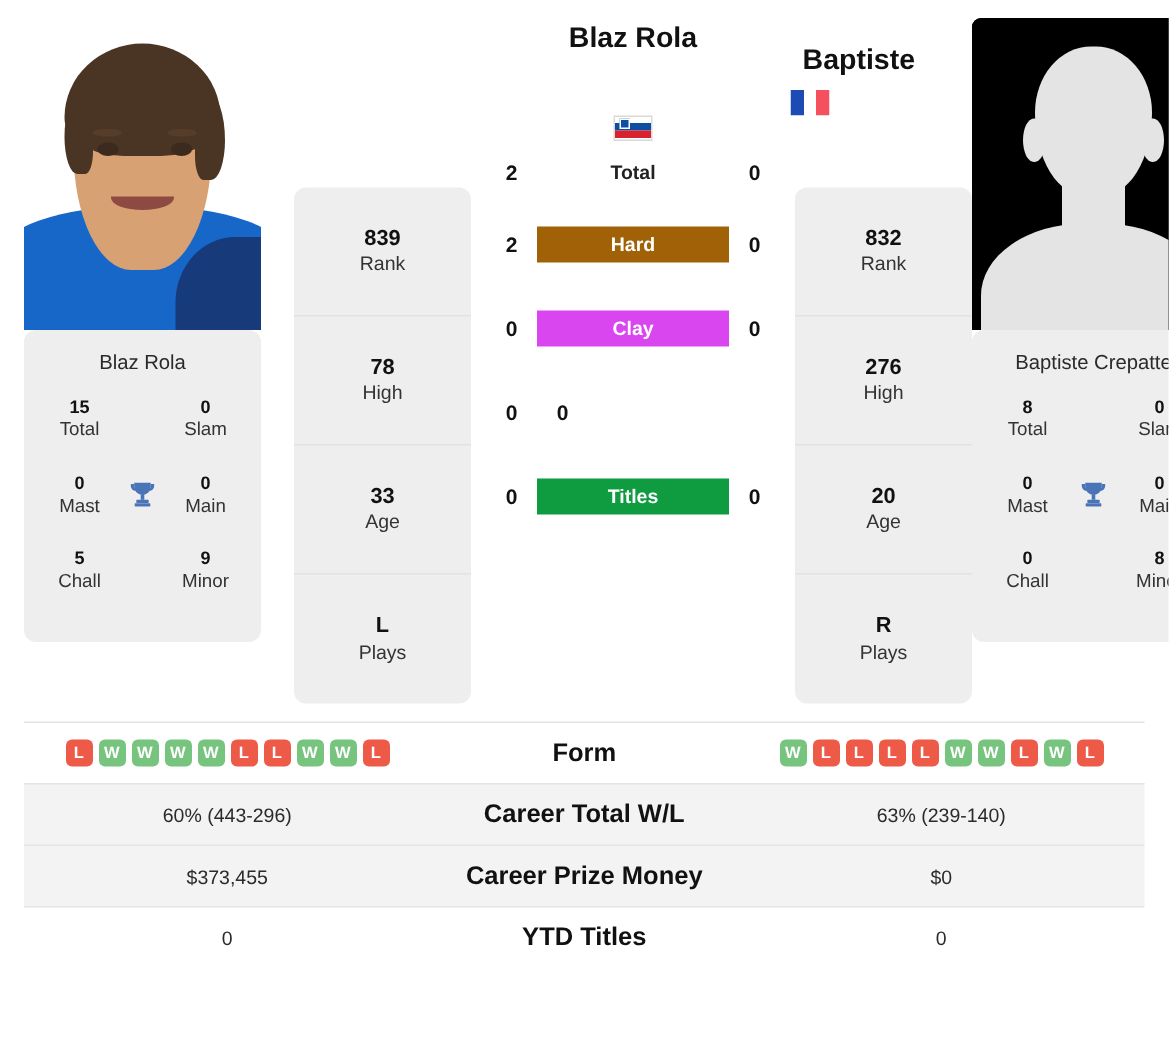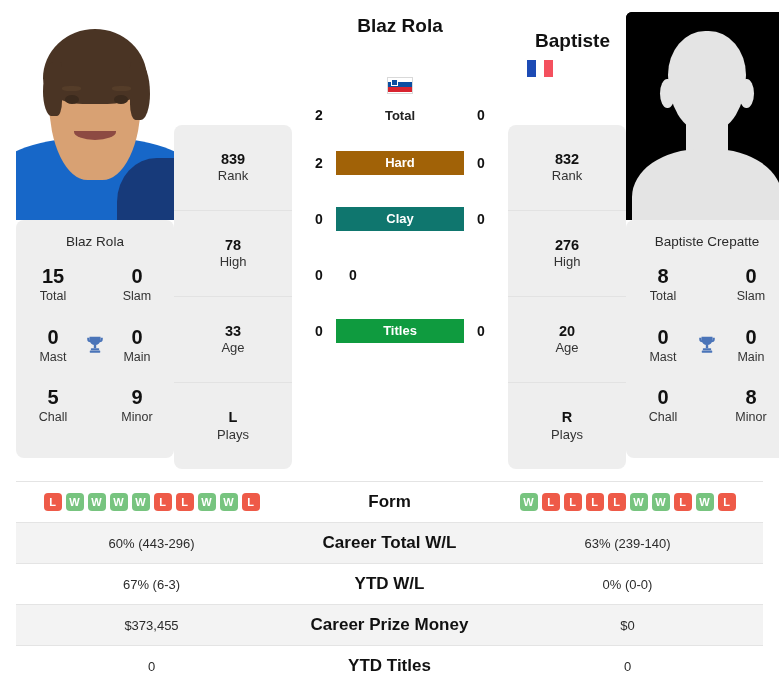--- a/index.html
+++ b/index.html
@@ -164,21 +164,21 @@
     line-height: 1.2;
   }
   .stat-row {
     display: flex;
     align-items: center;
     justify-content: space-between;
     padding: 0 14px 20px 14px;
   }
   .stat-cell { width: 46px; text-align: center; }
   .stat-num {
-    font-size: 20px;
+    font-size: 12px;
     font-weight: bold;
     color: #111;
     line-height: 1.25;
   }
   .stat-lbl {
     font-size: 12.5px;
     color: #333;
     line-height: 1.25;
   }
   .trophy { width: 26px; text-align: center; line-height: 0; }
@@ -186,21 +186,21 @@
 
   
   .rhap-col {
     width: 118px;
     flex: 0 0 118px;
     margin-top: 125px;
     background: #eeeeee;
     border-radius: 8px;
     overflow: hidden;
   }
-  .rhap-col.left-col { }
+  .rhap-col.left-col { margin-left: 22px; }
   .rhap-col.right-col { margin-left: 0; }
   .rhap-cell {
     height: 86px;
     display: flex;
     flex-direction: column;
     align-items: center;
     justify-content: center;
     border-bottom: 1px solid #e2e2e2;
   }
   .rhap-cell:last-child { border-bottom: none; }
@@ -440,21 +440,21 @@
         <div class="h2h-score">2</div>
         <div class="h2h-mid">
           <span class="surf" style="background:#a16207">Hard</span>
         </div>
         <div class="h2h-score">0</div>
       </div>
 
       <div class="h2h-line">
         <div class="h2h-score">0</div>
         <div class="h2h-mid">
-          <span class="surf" style="background:#0f766e">Clay</span>
+          <span class="surf" style="background:#d946ef">Clay</span>
         </div>
         <div class="h2h-score">0</div>
       </div>
 
       <div class="h2h-line">
         <div class="h2h-score">0</div>
         <div class="h2h-score">0</div>
       </div>
 
       <div class="h2h-line">
@@ -589,25 +589,20 @@
           </div>
       </div>
     </div>
 
     <div class="trow alt">
       <div class="tcell">60% (443-296)</div>
       <div class="tcell mid">Career Total W/L</div>
       <div class="tcell">63% (239-140)</div>
     </div>
 
-    <div class="trow">
-      <div class="tcell">67% (6-3)</div>
-      <div class="tcell mid">YTD W/L</div>
-      <div class="tcell">0% (0-0)</div>
-    </div>
 
     <div class="trow alt">
       <div class="tcell">$373,455</div>
       <div class="tcell mid">Career Prize Money</div>
       <div class="tcell">$0</div>
     </div>
 
     <div class="trow">
       <div class="tcell">0</div>
       <div class="tcell mid">YTD Titles</div>

